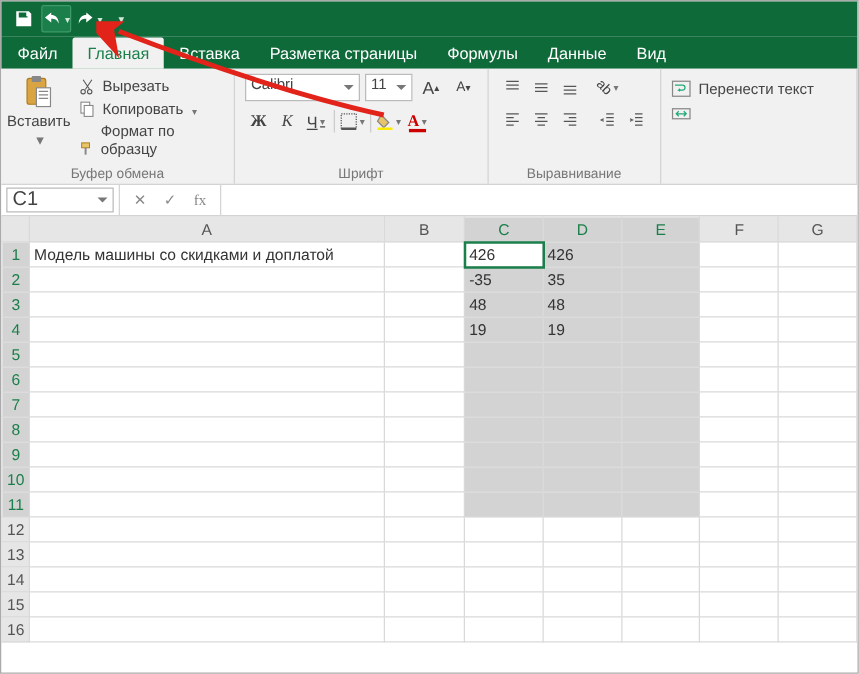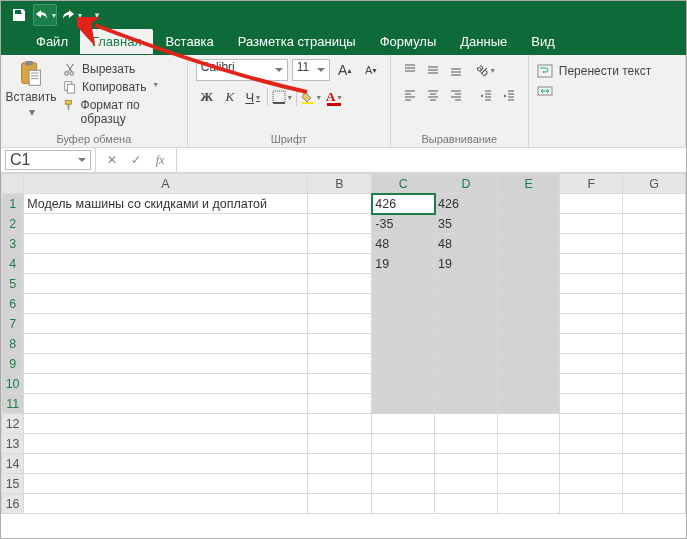--- a/index.html
+++ b/index.html
@@ -1,34 +1,34 @@
 <!DOCTYPE html>
 <html><head>
 <meta charset="utf-8">
 <style>
 *{box-sizing:border-box;margin:0;padding:0;font-family:"Segoe UI",Tahoma,sans-serif}
 body{width:687px;height:539px;background:#fff;overflow:hidden;font-size:12px;color:#444;border:1px solid #aaa;position:relative}
 .qat{height:28px;background:#0f6a3a;display:flex;align-items:center;padding:0 6px;gap:2px}
 .qat .q{width:24px;height:22px;display:flex;align-items:center;justify-content:center;border-radius:2px;position:relative}
 .qat .q svg{width:16px;height:16px}
 .qat .q.undo{background:#1a7f4a;border:1px solid #3f9968}
-.tabs{height:26px;background:#0f6a3a;display:flex;align-items:flex-start;padding-left:23px}
+.tabs{height:26px;background:#0f6a3a;display:flex;align-items:center;padding-left:1px}
 .tab{padding:5px 12px;font-size:13px;color:#fff;cursor:pointer}
 .tab.file{color:#fff;font-weight:400}
 .tab.active{background:#f1f1f1;color:#1a7f4a;border-radius:2px 2px 0 0}
 .ribbon{height:93px;background:#f1f1f1;border-bottom:1px solid #d4d4d4;display:flex;position:relative}
 .rgroup{border-right:1px solid #d4d4d4;padding:4px 8px 2px;display:flex;flex-direction:column;justify-content:space-between;height:100%}
 .rgroup .glabel{text-align:center;font-size:11px;color:#777;padding:2px 0 0}
 .clip{width:190px}
 .clip-top{display:flex;gap:8px}
 .paste{display:flex;flex-direction:column;align-items:center;width:44px;cursor:pointer}
 .paste svg{width:30px;height:30px}
 .paste span{font-size:12px;margin-top:1px}
 .clip-items{display:flex;flex-direction:column;gap:2px;margin-top:2px}
-.clip-items .ci{display:flex;align-items:flex-start;gap:5px;font-size:12px;cursor:pointer;padding:1px 2px}
+.clip-items .ci{display:flex;align-items:flex-end;gap:5px;font-size:12px;cursor:pointer;padding:1px 2px}
 .clip-items .ci svg{width:14px;height:14px}
 .font{width:206px}
 .font-row1{display:flex;gap:4px;margin-bottom:5px}
 .fname{width:92px;height:22px;border:1px solid #bbb;background:#fff;padding:0 18px 0 4px;font-size:12px;position:relative}
 .fsize{width:38px;height:22px;border:1px solid #bbb;background:#fff;padding:0 14px 0 4px;font-size:12px;position:relative}
 .dd::after{content:"";position:absolute;right:4px;top:8px;border:4px solid transparent;border-top-color:#777}
 .sq{width:22px;height:22px;border:1px solid transparent;display:flex;align-items:center;justify-content:center;cursor:pointer;font-size:13px}
 .font-row2{display:flex;gap:1px;align-items:center}
 .font-row2 .b{font-weight:bold;font-family:"Times New Roman"}
 .font-row2 .i{font-style:italic;font-family:"Times New Roman"}
@@ -38,21 +38,21 @@
 .align-grid{display:flex;flex-direction:column;gap:3px}
 .align-row{display:flex;gap:1px}
 .wrap{width:160px;padding-right:4px}
 .wrap .wi{display:flex;align-items:center;gap:6px;font-size:12px;margin:4px 0;cursor:pointer}
 .wrap .wi svg{width:16px;height:16px}
 .formula-bar{height:25px;border-bottom:1px solid #d4d4d4;display:flex;align-items:center;background:#fff}
 .namebox{width:86px;height:20px;border:1px solid #bbb;margin:0 4px;padding:0 4px;font-size:16px;display:flex;align-items:center;position:relative}
 .namebox::after{content:"";position:absolute;right:4px;top:7px;border:4px solid transparent;border-top-color:#777}
 .fbtns{display:flex;gap:4px;padding:0 6px;border-left:1px solid #d4d4d4;border-right:1px solid #d4d4d4;height:100%}
 .fbtns .fb{width:20px;display:flex;align-items:center;justify-content:center;color:#888;font-size:12px;cursor:pointer}
-.fx{font-style:italic;font-family:"Times New Roman";color:#666}
+.fx{font-family:"Times New Roman";color:#666}
 .finput{flex:1;padding:0 6px;font-size:12px;display:flex;align-items:center}
 .grid-wrap{overflow:hidden;height:calc(100% - 172px)}
 table.sheet{border-collapse:collapse;width:100%}
 table.sheet th,table.sheet td{border:1px solid #d9d9d9;font-size:12.5px;font-weight:normal;color:#333;background:#fff}
 table.sheet th{background:#e6e6e6;color:#555;text-align:center;height:20px}
 table.sheet th.corner{width:22px;background:#e6e6e6}
 table.sheet th.row{width:22px}
 table.sheet td{height:20px;padding:0 3px}
 table.sheet th.col-A{width:280px}
 table.sheet th.col-B{width:64px}

